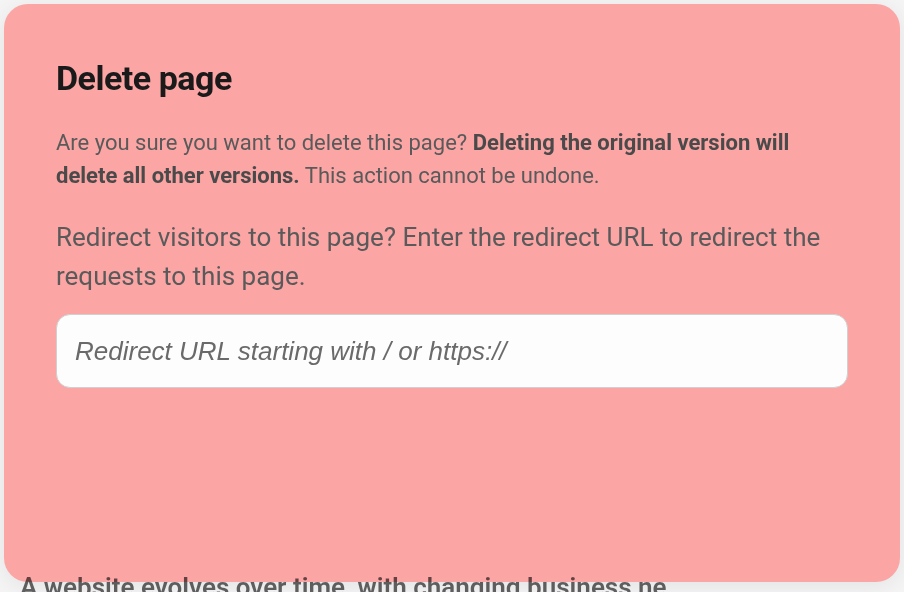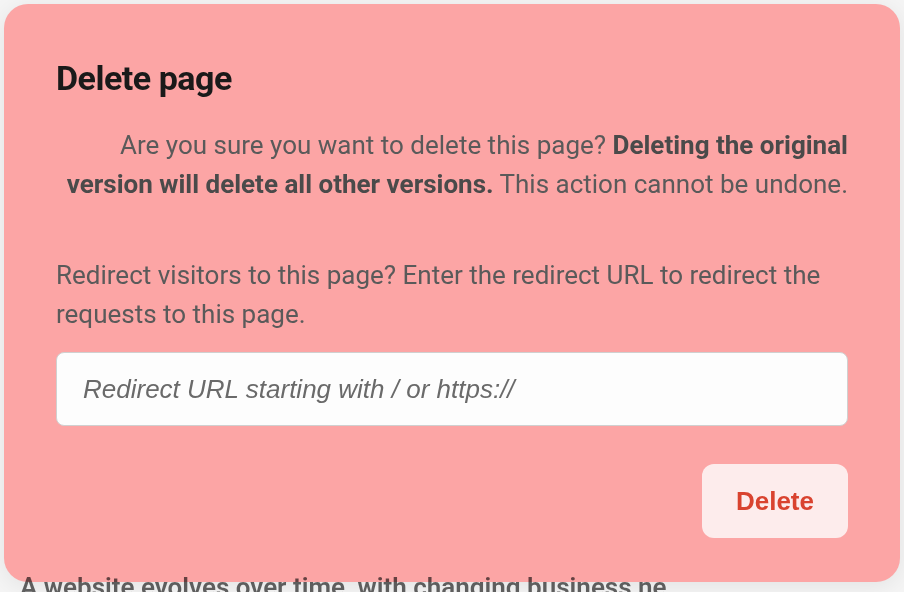--- a/index.html
+++ b/index.html
@@ -51,42 +51,41 @@
       box-shadow: 0 4px 24px rgba(0,0,0,0.08);
     }
     .modal-title {
       font-size: 34px;
       font-weight: 700;
       color: #1a1a1a;
       margin-bottom: 28px;
       letter-spacing: -0.5px;
     }
     .modal-text {
-      font-size: 26px;
+      font-size: 22px;
       line-height: 1.5;
       color: #5a5a5a;
-      margin-bottom: 52px;
-      text-align: right;
+      margin-bottom: 26px;
     }
     .modal-text strong {
       font-weight: 700;
       color: #4a4a4a;
     }
     .redirect-label {
       font-size: 26px;
       line-height: 1.5;
       color: #5a5a5a;
       margin-bottom: 18px;
     }
     .redirect-input {
       width: 100%;
       height: 74px;
       border: 1px solid #d0d0d0;
-      border-radius: 8px;
-      padding: 0 26px;
+      border-radius: 14px;
+      padding: 0 18px;
       font-size: 26px;
       font-style: italic;
       color: #333;
       background: #fdfdfd;
       outline: none;
     }
     .redirect-input::placeholder {
       color: #6a6a6a;
       font-style: italic;
     }
@@ -131,17 +130,16 @@
 
   <p class="modal-text">
     <span>Are you sure you want to delete this page? </span><strong>Deleting the original version will delete all other versions.</strong><span> This action cannot be undone.</span>
   </p>
 
   <p class="redirect-label">Redirect visitors to this page? Enter the redirect URL to redirect the requests to this page.</p>
 
   <input type="text" class="redirect-input" placeholder="Redirect URL starting with / or https://" style="">
 
   <div class="button-row">
-    <button class="btn btn-delete">Delete</button>
   </div>
 </div>
 
 <div class="page-bg-bottom">A website evolves over time, with changing business ne...</div>
 
 </body></html>

